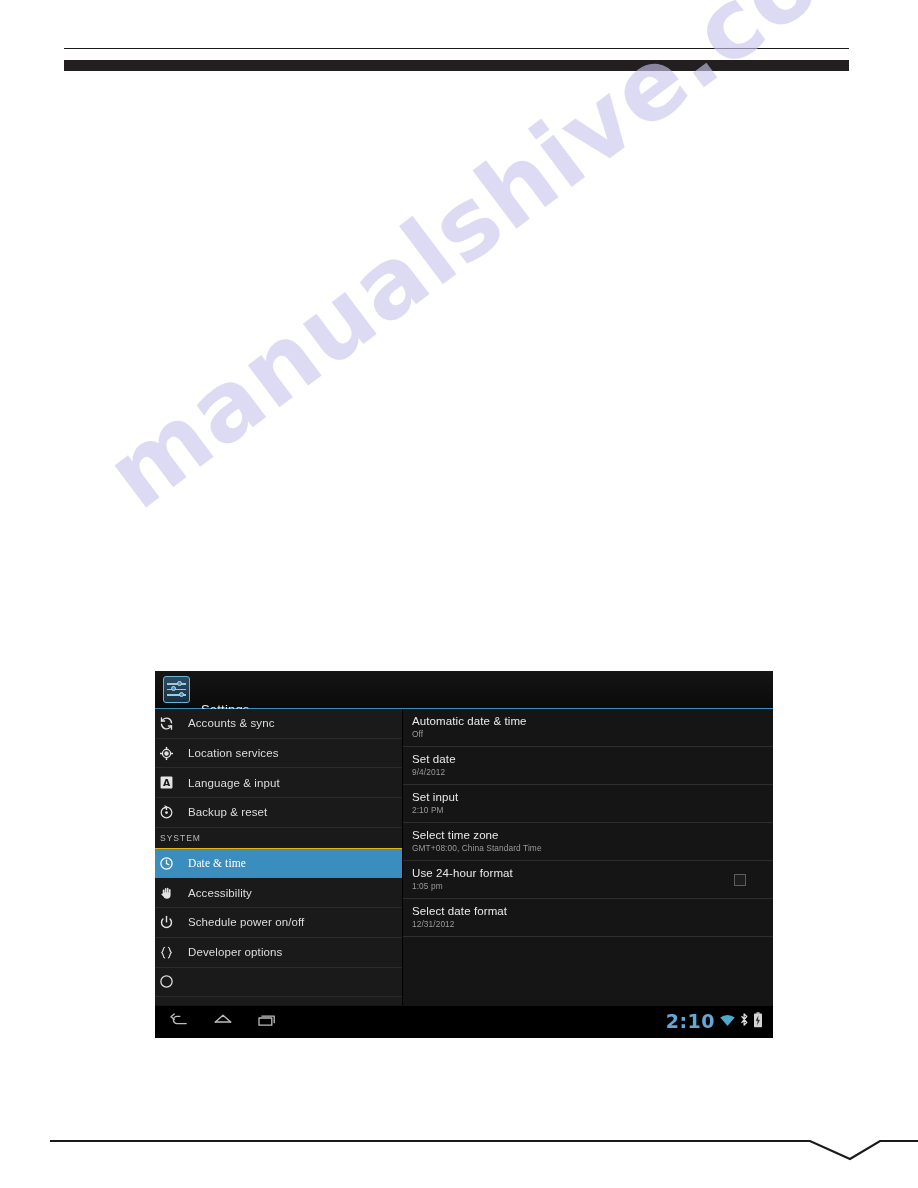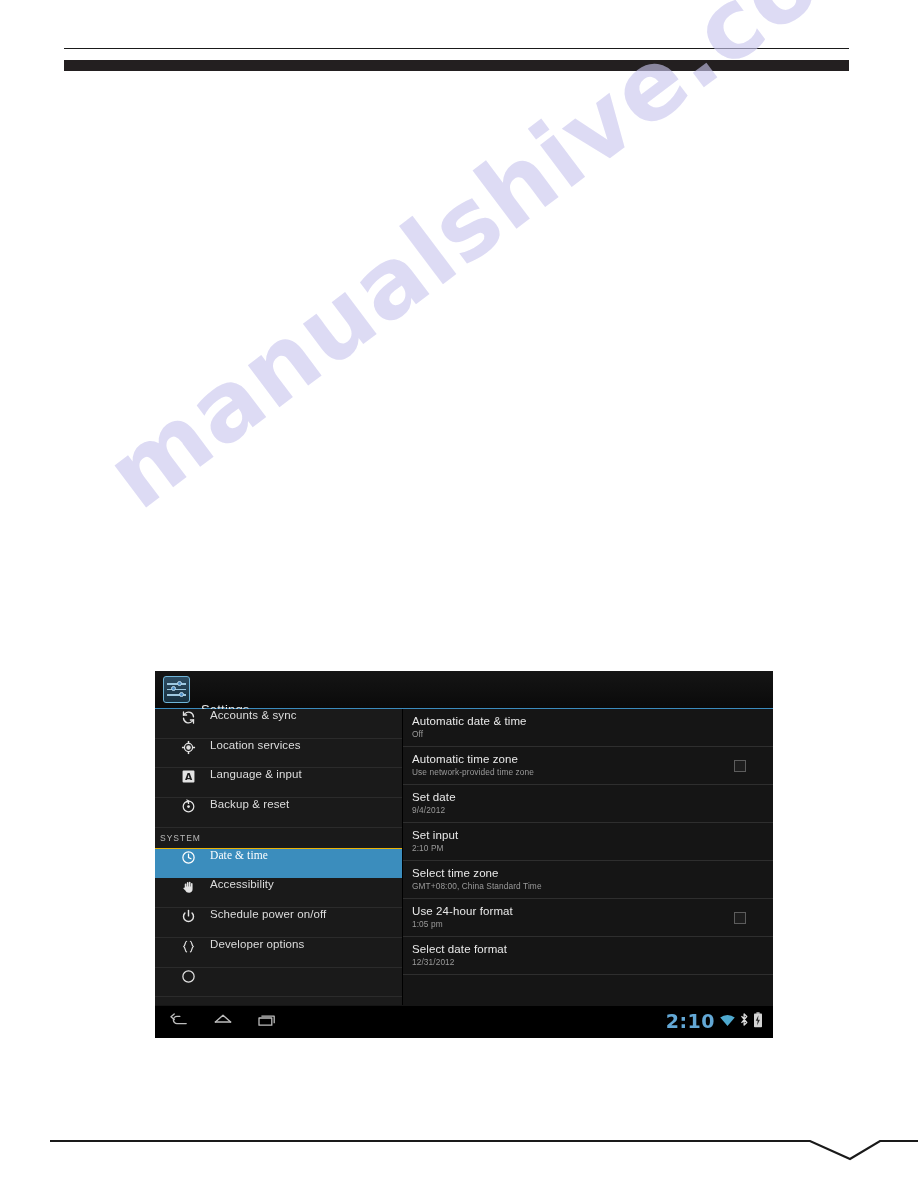--- a/index.html
+++ b/index.html
@@ -136,22 +136,22 @@
     width: 247px;
     flex: 0 0 247px;
     background: #1b1b1b;
     border-right: 1px solid #000;
     overflow: hidden;
     position: relative;
   }
   .side-item {
     height: 29.7px;
     display: flex;
-    align-items: flex-start;
-    padding-left: 25px;
+    align-items: center;
+    padding-left: 3px;
     box-sizing: border-box;
     border-bottom: 1px solid #2b2b2b;
     background: #1a1a1a;
   }
   .side-item.selected {
     background: #3b8dbd;
     border-bottom-color: #3b8dbd;
   }
   .side-label {
     color: #ddd;
@@ -382,25 +382,20 @@
 
     </div>
 
     <div class="pane">
 
       <div class="pref">
         <div class="pref-title">Automatic date &amp; time</div>
         <div class="pref-sub">Off</div>
       </div>
 
-      <div class="pref">
-        <div class="pref-title">Automatic time zone</div>
-        <div class="pref-sub">Use network-provided time zone</div>
-        <span class="cbox"></span>
-      </div>
 
       <div class="pref">
         <div class="pref-title">Set date</div>
         <div class="pref-sub">9/4/2012</div>
       </div>
 
       <div class="pref">
         <div class="pref-title">Set input</div>
         <div class="pref-sub">2:10 PM</div>
       </div>

